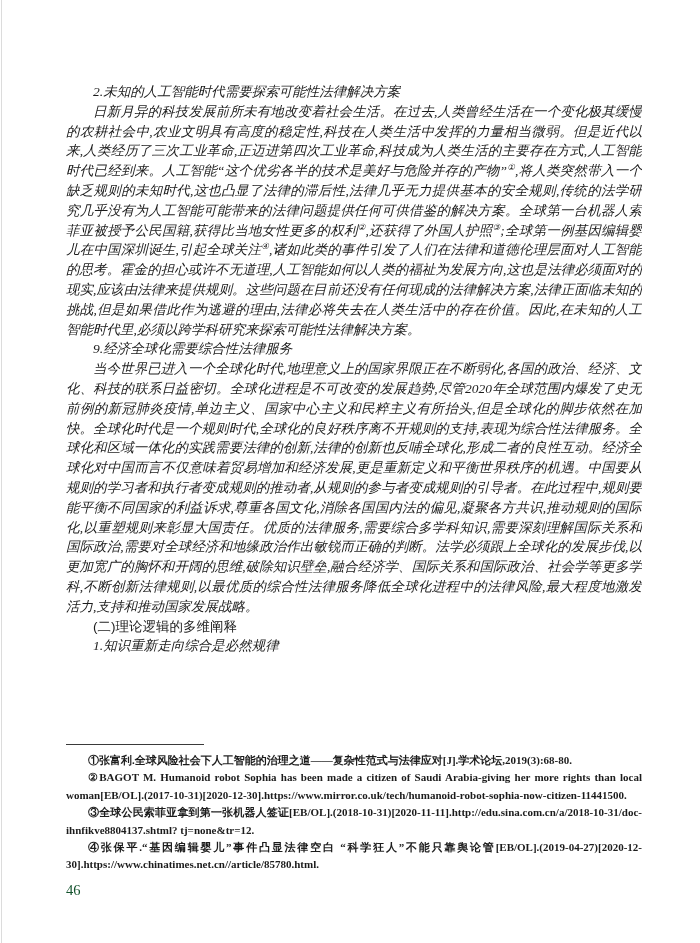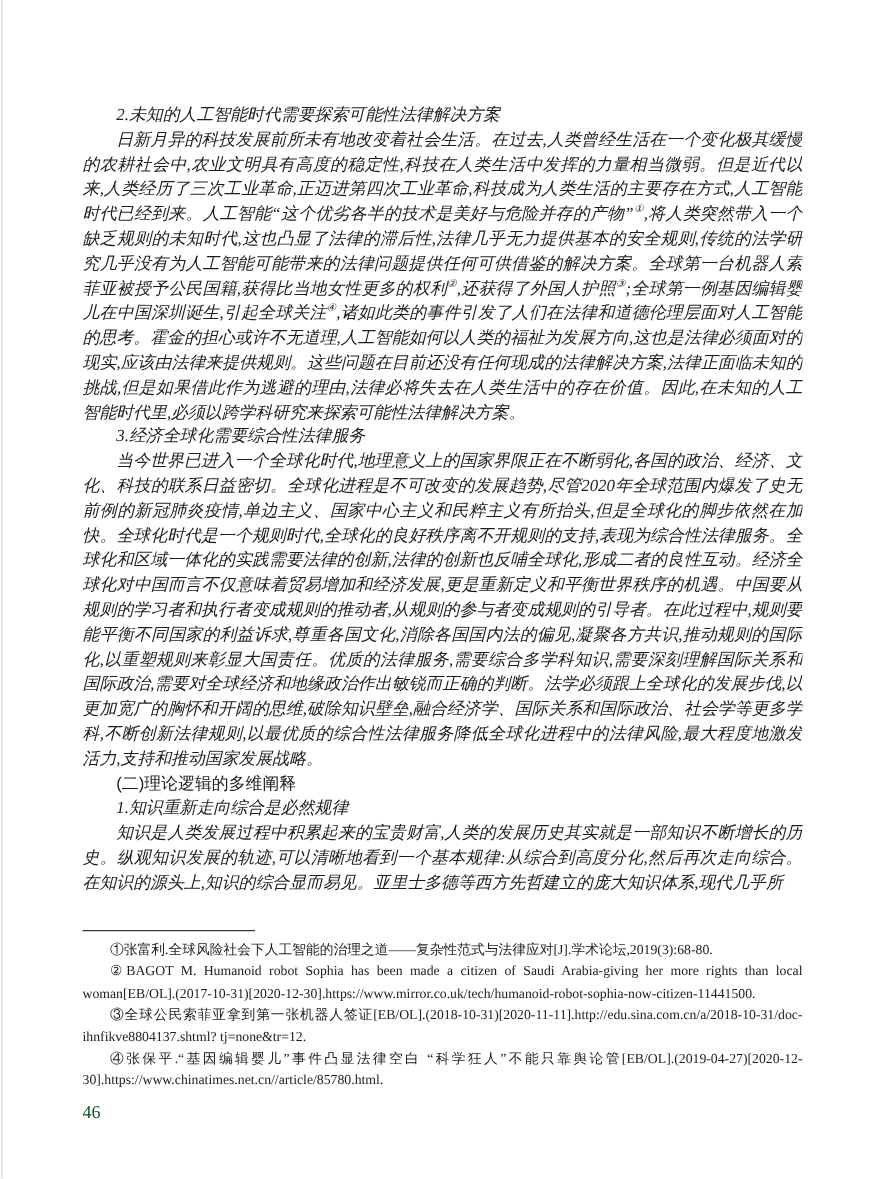--- a/index.html
+++ b/index.html
@@ -69,20 +69,21 @@
   .fn-rule {
     width: 138px;
     height: 0;
     border-top: 1.2px solid #3a3a3a;
     margin: 0 0 7px 0;
   }
   .fn {
     margin: 0;
     padding: 0;
     text-indent: 2em;
+    font-weight: bold;
   }
   .page-number {
     position: absolute;
     left: 66px;
     top: 882px;
     font-size: 14.5px;
     font-family: "Liberation Serif", "DejaVu Serif", serif;
     color: #14532d;
   }
 </style>
@@ -91,29 +92,28 @@
 
 <div class="page">
   <div class="scan-edge"></div>
 
   <main class="body-text">
 
     <h3 class="sub-heading">2.未知的人工智能时代需要探索可能性法律解决方案</h3>
 
     <p class="para"><span>日新月异的科技发展前所未有地改变着社会生活。在过去,人类曾经生活在一个变化极其缓慢的农耕社会中,农业文明具有高度的稳定性,科技在人类生活中发挥的力量相当微弱。但是近代以来,人类经历了三次工业革命,正迈进第四次工业革命,科技成为人类生活的主要存在方式,人工智能时代已经到来。人工智能“这个优劣各半的技术是美好与危险并存的产物”</span><sup class="fn-ref">①</sup><span>,将人类突然带入一个缺乏规则的未知时代,这也凸显了法律的滞后性,法律几乎无力提供基本的安全规则,传统的法学研究几乎没有为人工智能可能带来的法律问题提供任何可供借鉴的解决方案。全球第一台机器人索菲亚被授予公民国籍,获得比当地女性更多的权利</span><sup class="fn-ref">②</sup><span>,还获得了外国人护照</span><sup class="fn-ref">③</sup><span>;全球第一例基因编辑婴儿在中国深圳诞生,引起全球关注</span><sup class="fn-ref">④</sup><span>,诸如此类的事件引发了人们在法律和道德伦理层面对人工智能的思考。霍金的担心或许不无道理,人工智能如何以人类的福祉为发展方向,这也是法律必须面对的现实,应该由法律来提供规则。这些问题在目前还没有任何现成的法律解决方案,法律正面临未知的挑战,但是如果借此作为逃避的理由,法律必将失去在人类生活中的存在价值。因此,在未知的人工智能时代里,必须以跨学科研究来探索可能性法律解决方案。</span></p>
 
-    <h3 class="sub-heading">3.经济全球化需要综合性法律服务</h3>
+    <h3 class="sub-heading">9.经济全球化需要综合性法律服务</h3>
 
     <p class="para">当今世界已进入一个全球化时代,地理意义上的国家界限正在不断弱化,各国的政治、经济、文化、科技的联系日益密切。全球化进程是不可改变的发展趋势,尽管2020年全球范围内爆发了史无前例的新冠肺炎疫情,单边主义、国家中心主义和民粹主义有所抬头,但是全球化的脚步依然在加快。全球化时代是一个规则时代,全球化的良好秩序离不开规则的支持,表现为综合性法律服务。全球化和区域一体化的实践需要法律的创新,法律的创新也反哺全球化,形成二者的良性互动。经济全球化对中国而言不仅意味着贸易增加和经济发展,更是重新定义和平衡世界秩序的机遇。中国要从规则的学习者和执行者变成规则的推动者,从规则的参与者变成规则的引导者。在此过程中,规则要能平衡不同国家的利益诉求,尊重各国文化,消除各国国内法的偏见,凝聚各方共识,推动规则的国际化,以重塑规则来彰显大国责任。优质的法律服务,需要综合多学科知识,需要深刻理解国际关系和国际政治,需要对全球经济和地缘政治作出敏锐而正确的判断。法学必须跟上全球化的发展步伐,以更加宽广的胸怀和开阔的思维,破除知识壁垒,融合经济学、国际关系和国际政治、社会学等更多学科,不断创新法律规则,以最优质的综合性法律服务降低全球化进程中的法律风险,最大程度地激发活力,支持和推动国家发展战略。</p>
 
     <h2 class="bold-heading">(二)理论逻辑的多维阐释</h2>
 
     <h3 class="sub-heading">1.知识重新走向综合是必然规律</h3>
 
-    <p class="para">知识是人类发展过程中积累起来的宝贵财富,人类的发展历史其实就是一部知识不断增长的历史。纵观知识发展的轨迹,可以清晰地看到一个基本规律:从综合到高度分化,然后再次走向综合。在知识的源头上,知识的综合显而易见。亚里士多德等西方先哲建立的庞大知识体系,现代几乎所</p>
 
   </main>
 
   <footer class="footnotes">
     <div class="fn-rule"></div>
     <p class="fn">①张富利.全球风险社会下人工智能的治理之道——复杂性范式与法律应对[J].学术论坛,2019(3):68-80.</p>
     <p class="fn">②BAGOT M. Humanoid robot Sophia has been made a citizen of Saudi Arabia-giving her more rights than local woman[EB/OL].(2017-10-31)[2020-12-30].https://www.mirror.co.uk/tech/humanoid-robot-sophia-now-citizen-11441500.</p>
     <p class="fn">③全球公民索菲亚拿到第一张机器人签证[EB/OL].(2018-10-31)[2020-11-11].http://edu.sina.com.cn/a/2018-10-31/doc-ihnfikve8804137.shtml? tj=none&amp;tr=12.</p>
     <p class="fn">④张保平.“基因编辑婴儿”事件凸显法律空白 “科学狂人”不能只靠舆论管[EB/OL].(2019-04-27)[2020-12-30].https://www.chinatimes.net.cn//article/85780.html.</p>
   </footer>

